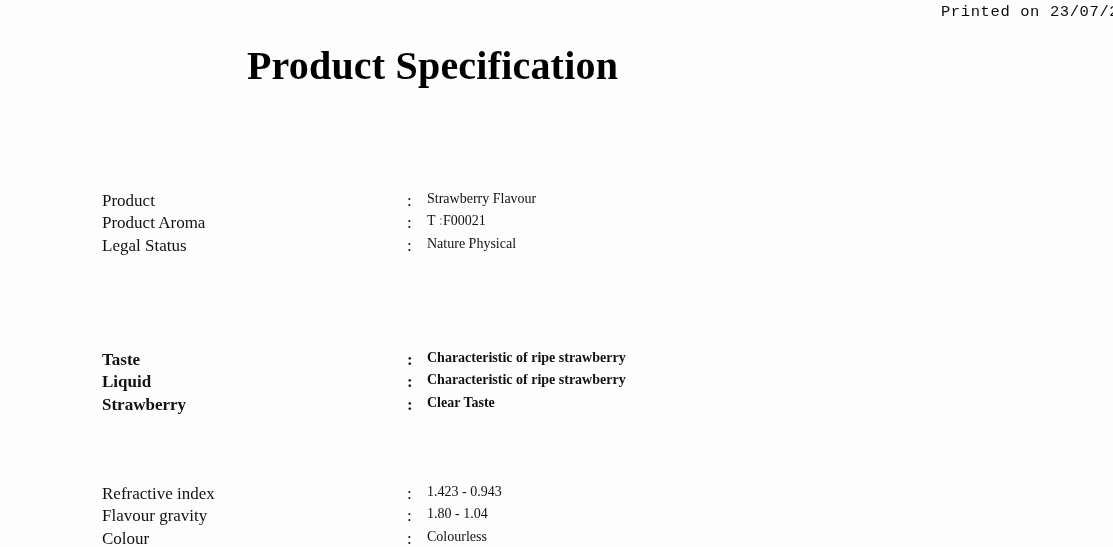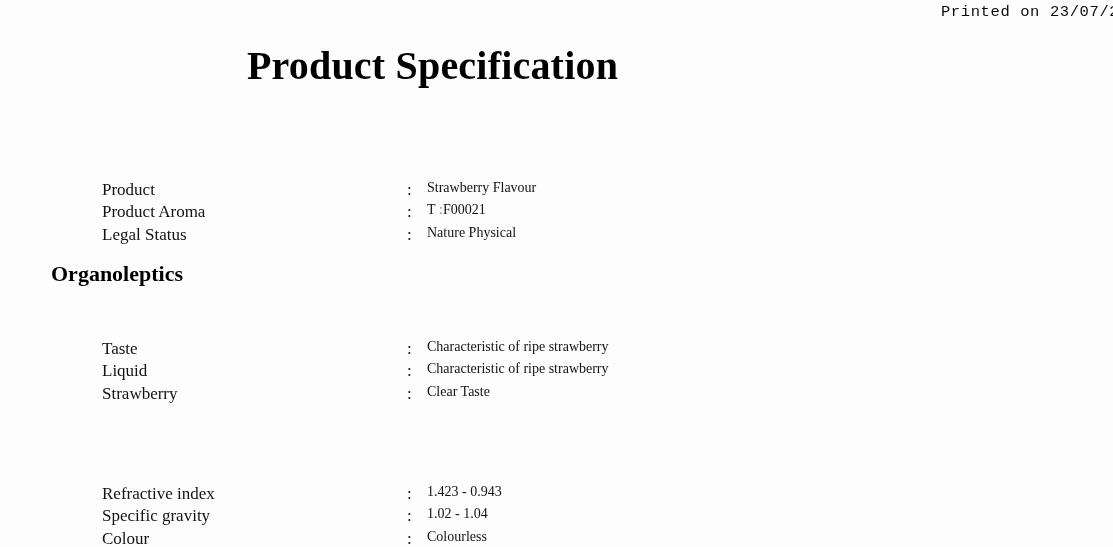--- a/index.html
+++ b/index.html
@@ -72,22 +72,22 @@
   }
   #heading-organoleptics { top: 261px; }
   #heading-physical      { top: 415px; }
 
   
   .spec-block {
     position: absolute;
     left: 0;
     width: 1113px;
   }
-  #block-identity  { top: 180px; }
-  #block-organo    { top: 339px; }
+  #block-identity  { top: 191px; }
+  #block-organo    { top: 350px; font-weight: bold; }
   #block-physical  { top: 484px; }
 
   .spec-row {
     position: relative;
     height: 22.4px;
     white-space: nowrap;
   }
   .spec-label {
     position: absolute;
     left: 102px;
@@ -136,21 +136,20 @@
       <span class="spec-colon">:</span>
       <span class="spec-value"><span>T</span>&nbsp;<span class="faint">:</span><span>F00021</span></span>
     </div>
     <div class="spec-row">
       <span class="spec-label">Legal Status</span>
       <span class="spec-colon">:</span>
       <span class="spec-value">Nature Physical</span>
     </div>
   </div>
 
-  <div class="section-heading" id="heading-organoleptics">Organoleptics</div>
 
   <div class="spec-block" id="block-organo">
     <div class="spec-row">
       <span class="spec-label">Taste</span>
       <span class="spec-colon">:</span>
       <span class="spec-value">Characteristic of ripe strawberry</span>
     </div>
     <div class="spec-row">
       <span class="spec-label">Liquid</span>
       <span class="spec-colon">:</span>
@@ -164,23 +163,23 @@
   </div>
 
 
   <div class="spec-block" id="block-physical">
     <div class="spec-row">
       <span class="spec-label">Refractive index</span>
       <span class="spec-colon">:</span>
       <span class="spec-value">1.423 - 0.943</span>
     </div>
     <div class="spec-row">
-      <span class="spec-label">Specific gravity</span>
+      <span class="spec-label">Flavour gravity</span>
       <span class="spec-colon">:</span>
-      <span class="spec-value">1.02 - 1.04</span>
+      <span class="spec-value">1.80 - 1.04</span>
     </div>
     <div class="spec-row">
       <span class="spec-label">Colour</span>
       <span class="spec-colon">:</span>
       <span class="spec-value">Colourless</span>
     </div>
   </div>
 
 </div>
 

